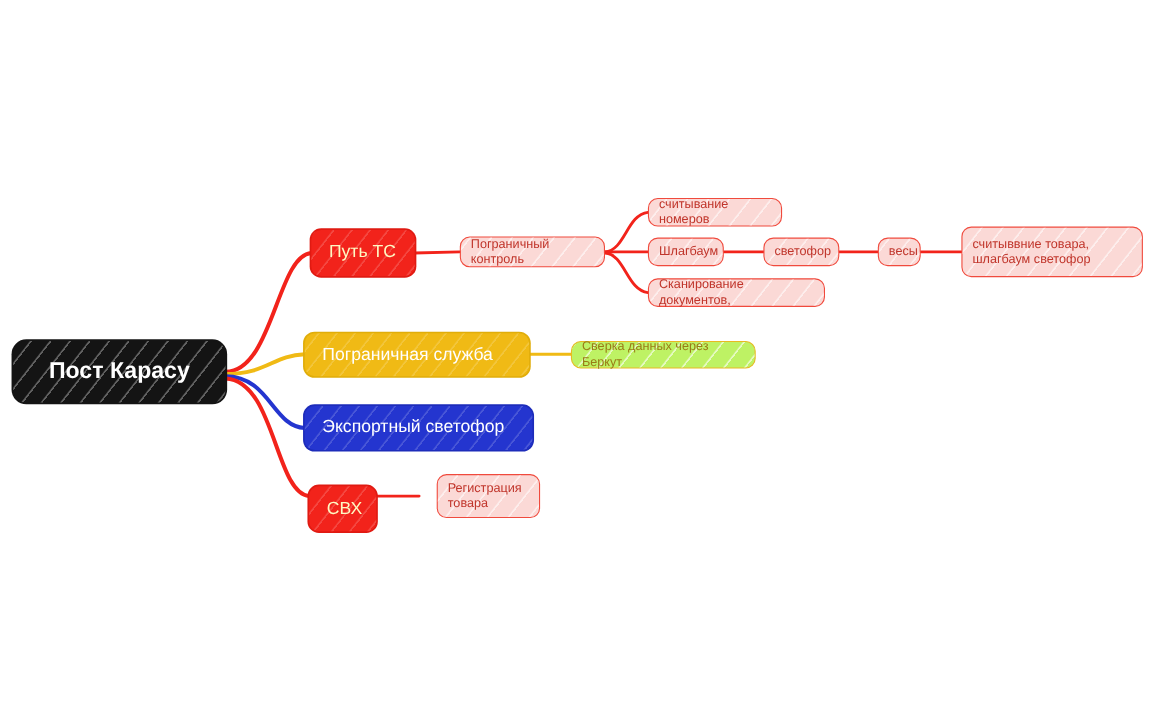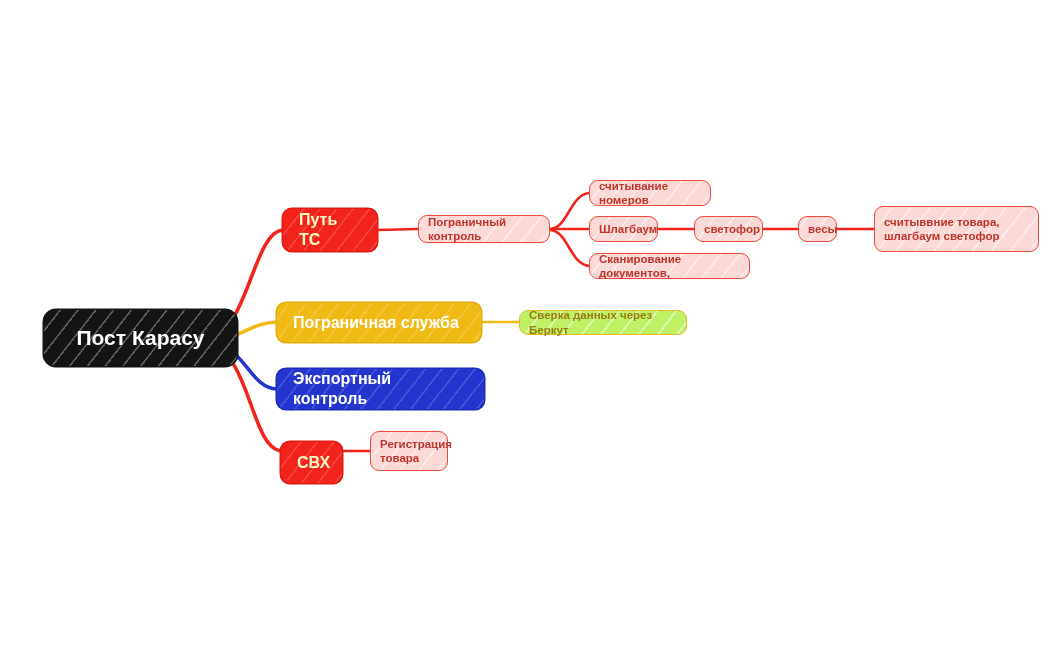--- a/index.html
+++ b/index.html
@@ -137,21 +137,21 @@
       rgba(255,255,255,0.00) 0px,
       rgba(255,255,255,0.00) 6px,
       rgba(255,255,255,0.80) 6px,
       rgba(255,255,255,0.80) 7px,
       rgba(255,255,255,0.00) 8px,
       rgba(255,255,255,0.00) 15px
     );
     opacity: .75;
   }
 
-  .node-label { position: relative; z-index: 2; font-weight: bold; }
+  .node-label { position: relative; z-index: 2; }
 </style>
 </head>
 <body>
 
 <div id="canvas">
 
   <svg id="edges" viewBox="0 0 1049 650" xmlns="http://www.w3.org/2000/svg">
 
     <path d="M 205,338 C 248,338 252,232 283,230" fill="none" stroke="#f2231b" stroke-width="3.6" stroke-linecap="round"></path>
 
@@ -173,21 +173,21 @@
 
     <path d="M 763,229 L 798,229" fill="none" stroke="#f2231b" stroke-width="2.6" stroke-linecap="round"></path>
 
     <path d="M 837,229 L 874,229" fill="none" stroke="#f2231b" stroke-width="2.6" stroke-linecap="round"></path>
 
     <path d="M 481,322 L 519,322" fill="none" stroke="#f0ba15" stroke-width="2.6" stroke-linecap="round"></path>
 
     <path d="M 342,451 L 381,451" fill="none" stroke="#f2231b" stroke-width="2.6" stroke-linecap="round"></path>
   </svg>
 
-  <div class="node n-root" style="left:12px; top:310px; width:193px; height:56px;margin-left:32px;">
+  <div class="node n-root" style="left:12px; top:310px; width:193px; height:56px;">
     <span class="node-label">Пост Карасу</span>
   </div>
 
   <div class="node n-red-solid" style="left:283px; top:209px; width:94px; height:42px;">
     <span class="node-label">Путь ТС</span>
   </div>
 
   <div class="node n-red-pale" style="left:418px; top:215px; width:132px; height:28px;">
     <span class="node-label">Пограничный контроль</span>
   </div>
@@ -219,25 +219,25 @@
 
   <div class="node n-red-pale" style="left:589px; top:253px; width:161px; height:26px;">
     <span class="node-label">Сканирование документов,</span>
   </div>
 
   <div class="node n-gold-pale" style="left:519px; top:310px; width:168px; height:25px;">
     <span class="node-label">Сверка данных через Беркут</span>
   </div>
 
   <div class="node n-blue-solid" style="left:277px; top:369px; width:207px; height:40px;">
-    <span class="node-label">Экспортный контроль</span>
+    <span class="node-label">Экспортный светофор</span>
   </div>
 
   <div class="node n-red-solid" style="left:281px; top:442px; width:61px; height:41px;">
     <span class="node-label">СВХ</span>
   </div>
 
-  <div class="node n-red-pale" style="left:370px; top:431px; width:78px; height:40px;">
+  <div class="node n-red-pale" style="left:397px; top:431px; width:94px; height:40px;">
     <span class="node-label">Регистрация
 товара</span>
   </div>
 
 </div>
 
 </body></html>

